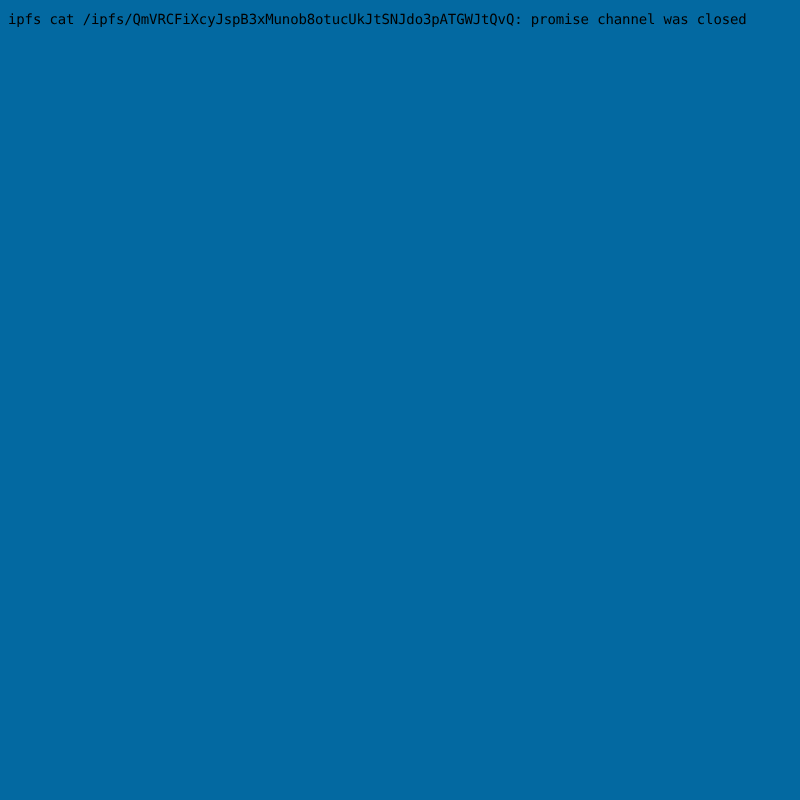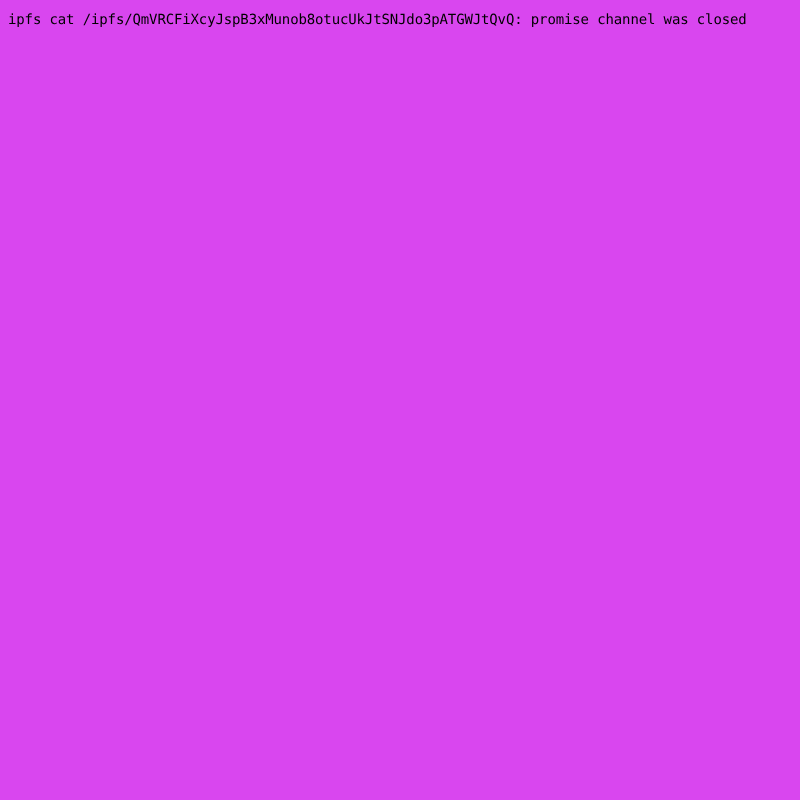--- a/index.html
+++ b/index.html
@@ -13,21 +13,21 @@
     width: 800px;
     height: 800px;
     overflow: hidden;
     font-family: "DejaVu Sans Mono", "Liberation Mono", monospace;
   }
 
   .page {
     position: relative;
     width: 800px;
     height: 800px;
-    background: #d946ef;
+    background: #0369a1;
   }
 
   
   .output-line {
     position: absolute;
     left: 8px;
     top: 12px;
     margin: 0;
     padding: 0;
     font-family: "DejaVu Sans Mono", "Liberation Mono", monospace;

